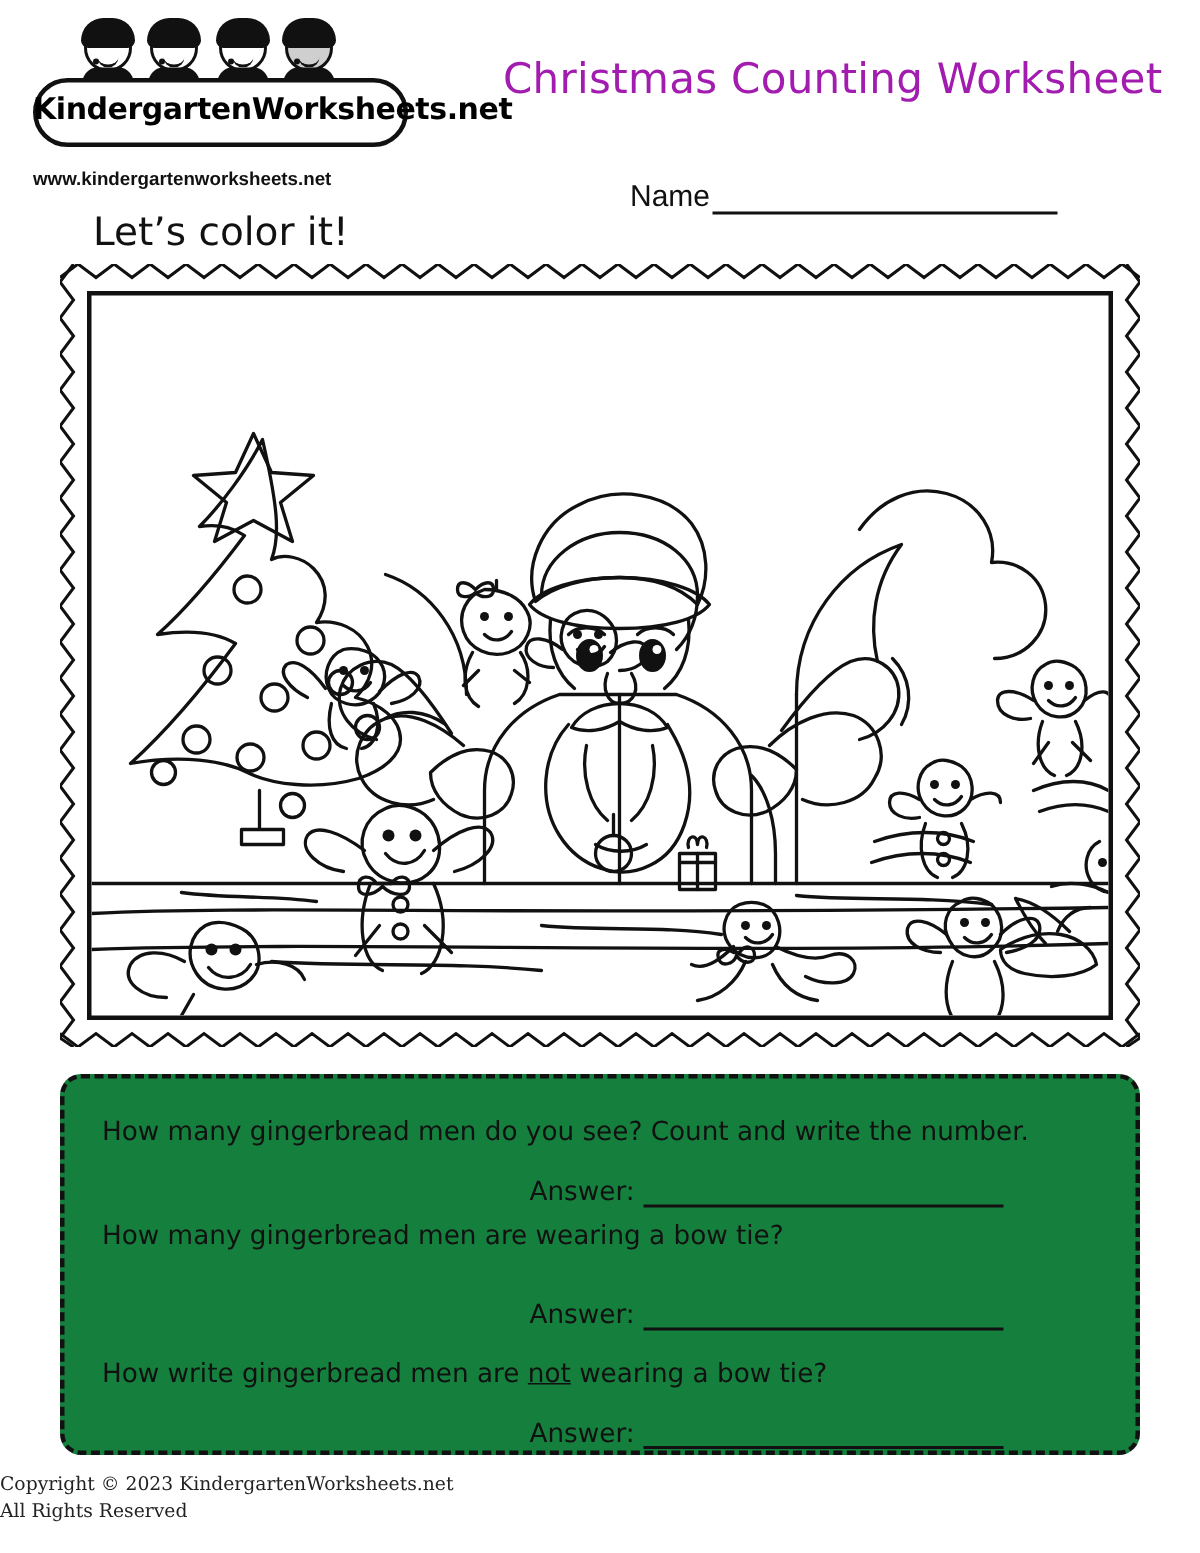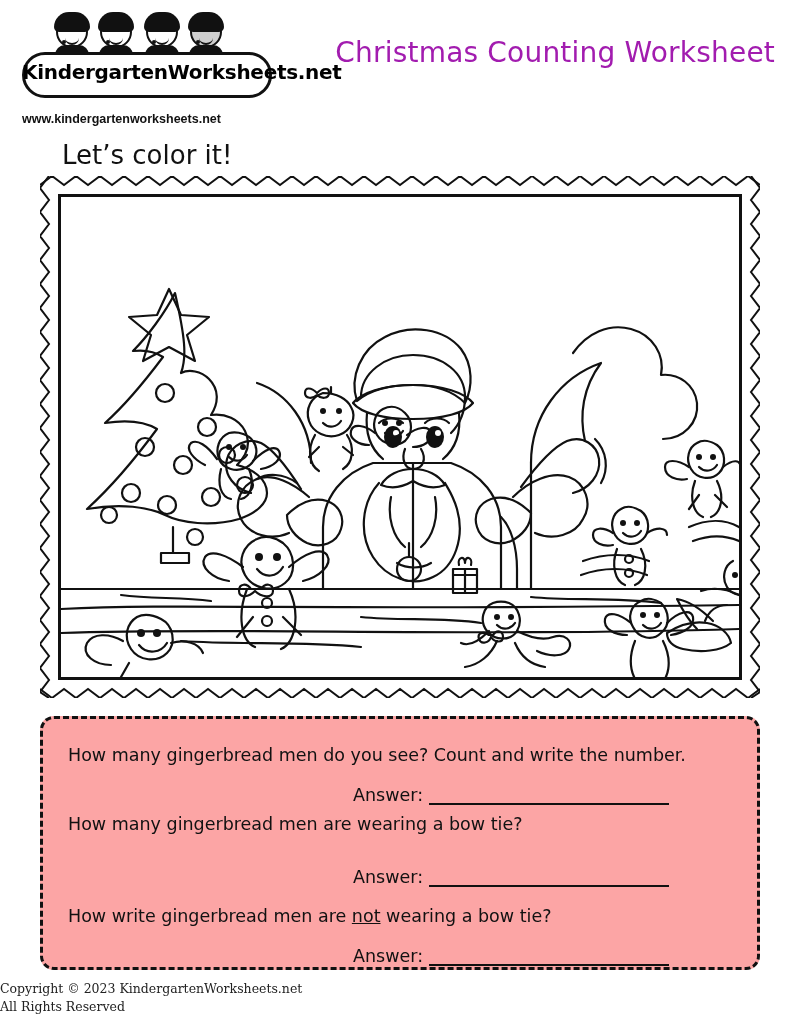--- a/index.html
+++ b/index.html
@@ -189,21 +189,21 @@
 
   
   .questions {
     position: absolute;
     left: 40px; top: 716px;
     width: 720px;
     height: 254px;
     box-sizing: border-box;
     border: 3px dashed #111;
     border-radius: 14px;
-    background: #fca5a5;
+    background: #15803d;
   }
   .q-text {
     position: absolute;
     font-size: 17.5px;
     color: #111;
     font-family: "DejaVu Sans", sans-serif;
     white-space: nowrap;
   }
   .q1 { left: 25px; top: 26px; }
   .q2 { left: 25px; top: 95px; }
@@ -281,20 +281,23 @@
       <div class="logo-banner"></div>
       <div class="logo-text">
         <span>KindergartenWorksheets</span><span class="net">.net</span>
       </div>
     </div>
 
     <div class="site-url">www.kindergartenworksheets.net</div>
 
     <div class="worksheet-title">Christmas Counting Worksheet</div>
 
+    <div class="name-row">
+      <span class="name-label">Name</span><span class="name-line"></span>
+    </div>
 
     <div class="lets-color">Let’s color it!</div>
   </div>
 
   <div class="color-frame">
 
     <svg class="zigzag" viewBox="0 0 720 522" preserveAspectRatio="none">
       <path d="M0,9 L12,0 L24,9 L36,0 L48,9 L60,0 L72,9 L84,0 L96,9 L108,0 L120,9 L132,0 L144,9 L156,0 L168,9 L180,0 L192,9 L204,0 L216,9 L228,0 L240,9 L252,0 L264,9 L276,0 L288,9 L300,0 L312,9 L324,0 L336,9 L348,0 L360,9 L372,0 L384,9 L396,0 L408,9 L420,0 L432,9 L444,0 L456,9 L468,0 L480,9 L492,0 L504,9 L516,0 L528,9 L540,0 L552,9 L564,0 L576,9 L588,0 L600,9 L612,0 L624,9 L636,0 L648,9 L660,0 L672,9 L684,0 L696,9 L708,0 L720,9" fill="none" stroke="#111" stroke-width="2"></path>
       <path d="M0,513 L12,522 L24,513 L36,522 L48,513 L60,522 L72,513 L84,522 L96,513 L108,522 L120,513 L132,522 L144,513 L156,522 L168,513 L180,522 L192,513 L204,522 L216,513 L228,522 L240,513 L252,522 L264,513 L276,522 L288,513 L300,522 L312,513 L324,522 L336,513 L348,522 L360,513 L372,522 L384,513 L396,522 L408,513 L420,522 L432,513 L444,522 L456,513 L468,522 L480,513 L492,522 L504,513 L516,522 L528,513 L540,522 L552,513 L564,522 L576,513 L588,522 L600,513 L612,522 L624,513 L636,522 L648,513 L660,522 L672,513 L684,522 L696,513 L708,522 L720,513" fill="none" stroke="#111" stroke-width="2"></path>
       <path d="M9,0 L0,12 L9,24 L0,36 L9,48 L0,60 L9,72 L0,84 L9,96 L0,108 L9,120 L0,132 L9,144 L0,156 L9,168 L0,180 L9,192 L0,204 L9,216 L0,228 L9,240 L0,252 L9,264 L0,276 L9,288 L0,300 L9,312 L0,324 L9,336 L0,348 L9,360 L0,372 L9,384 L0,396 L9,408 L0,420 L9,432 L0,444 L9,456 L0,468 L9,480 L0,492 L9,504 L0,516 L9,522" fill="none" stroke="#111" stroke-width="2"></path>

